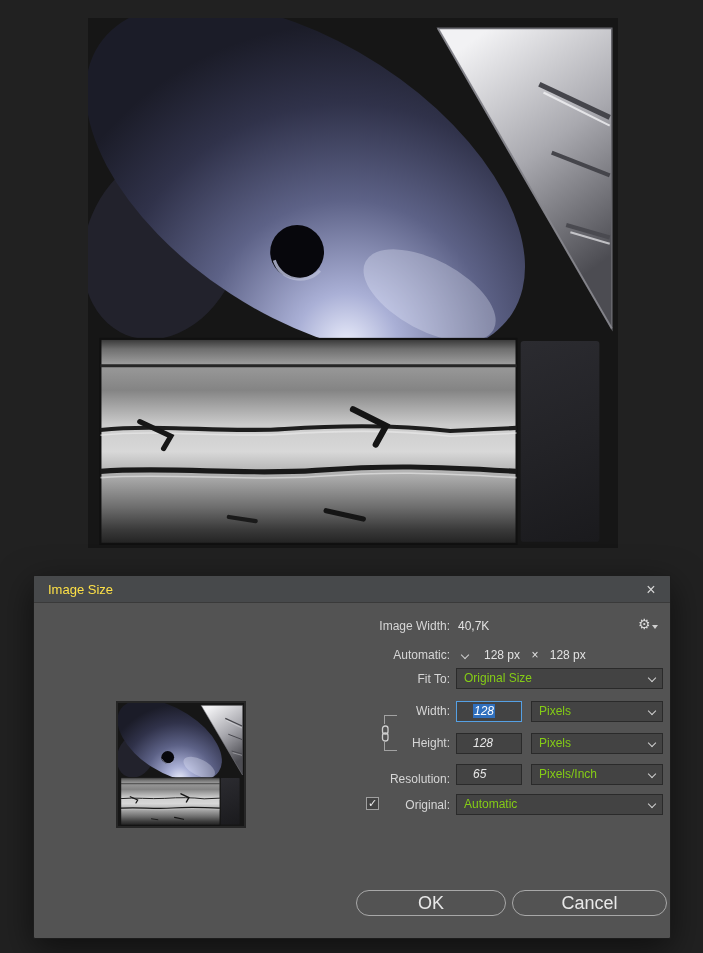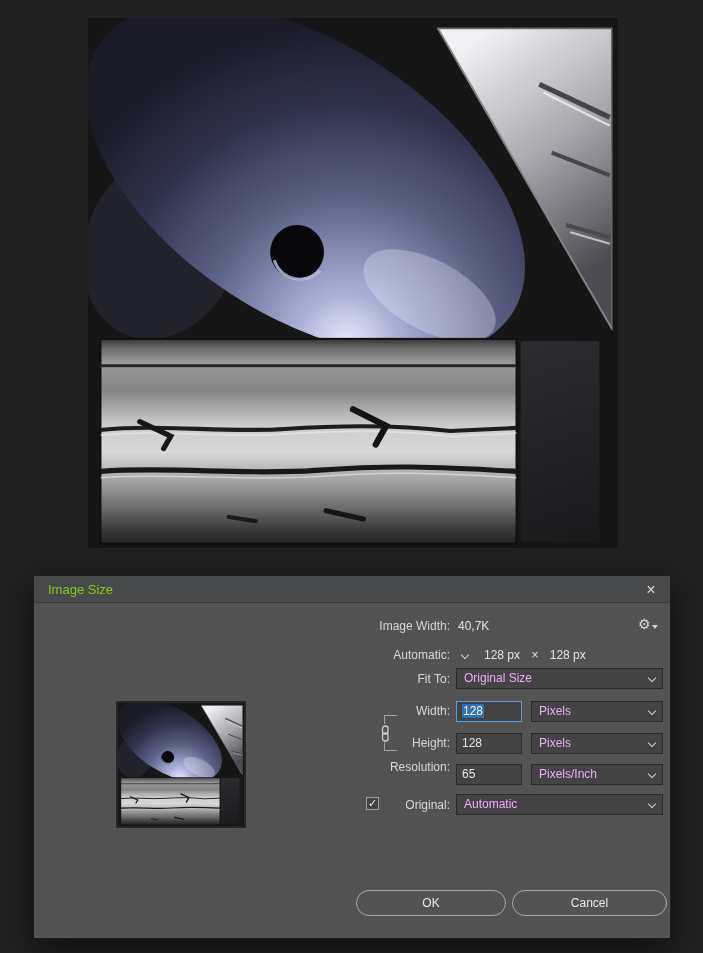--- a/index.html
+++ b/index.html
@@ -11,36 +11,36 @@
   #preview { position:absolute; left:88px; top:18px; width:530px; height:530px; }
   #preview svg { display:block; }
 
   
   #dialog { position:absolute; left:33px; top:575px; width:638px; height:364px;
             background:#535353; border:1px solid #1c1c1c; border-radius:2px;
             box-shadow:0 10px 34px rgba(0,0,0,.55); color:#d9d9d9; font-size:12px; }
   #titlebar { position:absolute; left:0; top:0; right:0; height:27px; background:#47494b;
               border-bottom:1px solid #3a3a3a; border-radius:2px 2px 0 0;
               display:flex; align-items:center; }
-  #titlebar .title { margin-left:14px; font-size:13px; color:#84cc16; }
+  #titlebar .title { margin-left:14px; font-size:13px; color:#fde047; }
   #close-btn { position:absolute; right:6px; top:0; width:26px; height:27px;
                display:flex; align-items:center; justify-content:center;
                color:#d6d6d6; font-size:16px; cursor:default; }
 
   .lbl { position:absolute; left:266px; width:150px; text-align:right; color:#d6d6d6;
          white-space:nowrap; }
   .val { position:absolute; color:#e2e2e2; white-space:nowrap; }
 
   .field { position:absolute; height:21px; background:#434343; border:1px solid #2a2a2a;
-           color:#e8e8e8; line-height:19px; padding:0 5px; }
+           color:#e8e8e8; line-height:19px; padding:0 16px;font-style:italic; }
   .field.focused { border-color:#55a0e4; }
   .field .sel { background:#2f6fbd; color:#fff; padding:0 1px; }
 
   .select { position:absolute; height:21px; background:#434343; border:1px solid #2a2a2a;
-            color:#f0abfc; line-height:19px; padding:0 20px 0 7px; cursor:default; }
+            color:#84cc16; line-height:19px; padding:0 20px 0 7px; cursor:default; }
   .chev { position:absolute; right:7px; top:6px; width:6px; height:6px;
           border-right:1.5px solid #cfcfcf; border-bottom:1.5px solid #cfcfcf;
           transform:rotate(45deg); }
   .chev.inline { position:absolute; }
 
   #gear { position:absolute; left:604px; top:40px; color:#d8d8d8; font-size:14px;
           cursor:default; }
   #gear .fly { display:inline-block; width:0; height:0; border-left:3px solid transparent;
                border-right:3px solid transparent; border-top:4px solid #cfcfcf;
                margin-left:1px; vertical-align:baseline; }
@@ -56,21 +56,21 @@
   #resample-cb { position:absolute; left:332px; top:221px; width:13px; height:13px;
                  background:#434343; border:1px solid #a0a0a0; color:#efefef;
                  font-size:11px; line-height:11px; text-align:center; cursor:default; }
 
   
   #thumb { position:absolute; left:82px; top:125px; width:130px; height:127px;
            border:2px solid #262626; background:#141414; }
 
   
   .btn { position:absolute; height:26px; border:1px solid #a8a8a8; border-radius:13px;
-         background:transparent; color:#e8e8e8; font-size:12px;
+         background:transparent; color:#e8e8e8; font-size:18px;
          display:flex; align-items:center; justify-content:center; cursor:default; }
   #ok-btn { left:322px; top:314px; width:150px; }
   #cancel-btn { left:478px; top:314px; width:155px;text-align:center; }
 </style>
 </head>
 <body>
 
 <svg width="0" height="0" style="position:absolute" aria-hidden="true">
   <defs>
     <radialGradient id="gFan" gradientUnits="userSpaceOnUse" cx="330" cy="268" r="310">
@@ -195,21 +195,21 @@
 
     <div class="lbl" style="top:160px">Height:</div>
     <div class="field" style="left:422px; top:157px; width:66px">
       <span>128</span>
     </div>
     <div class="select" style="left:497px; top:157px; width:132px">
       <span>Pixels</span>
       <span class="chev"></span>
     </div>
 
-    <div class="lbl" style="top:184px">Resolution:</div>
+    <div class="lbl" style="top:196px">Resolution:</div>
     <div class="field" style="left:422px; top:188px; width:66px">
       <span>65</span>
     </div>
     <div class="select" style="left:497px; top:188px; width:132px">
       <span>Pixels/Inch</span>
       <span class="chev"></span>
     </div>
 
     <div id="resample-cb">
       <span>✓</span>

